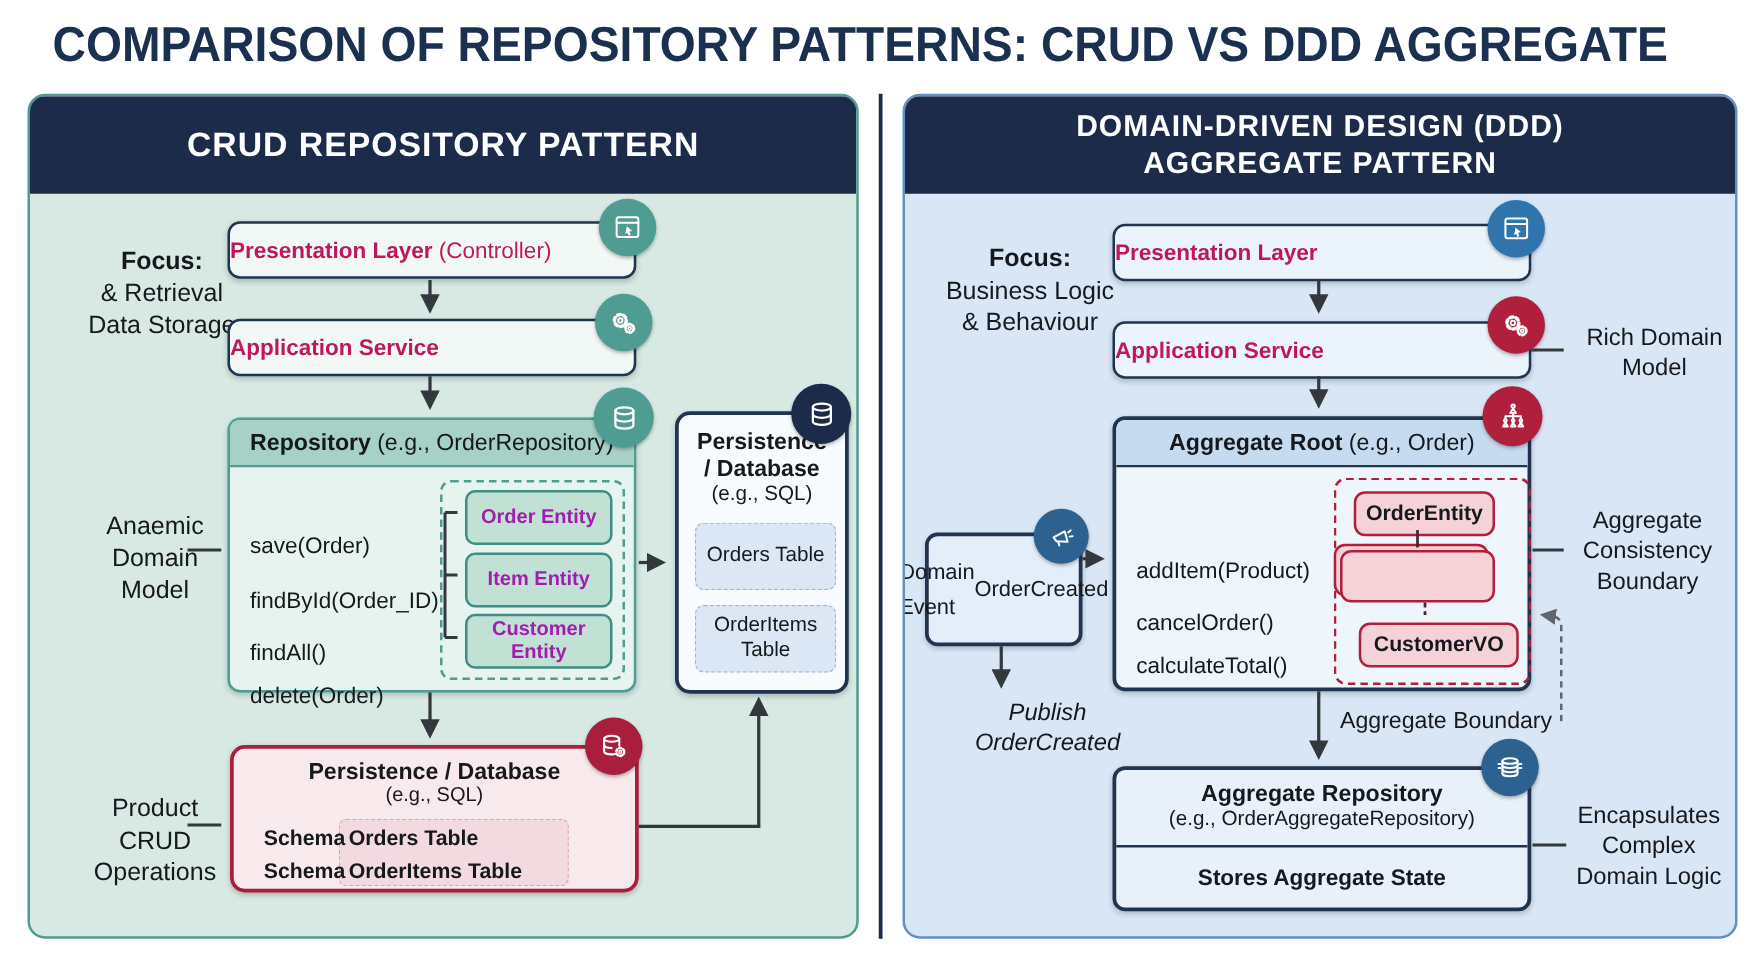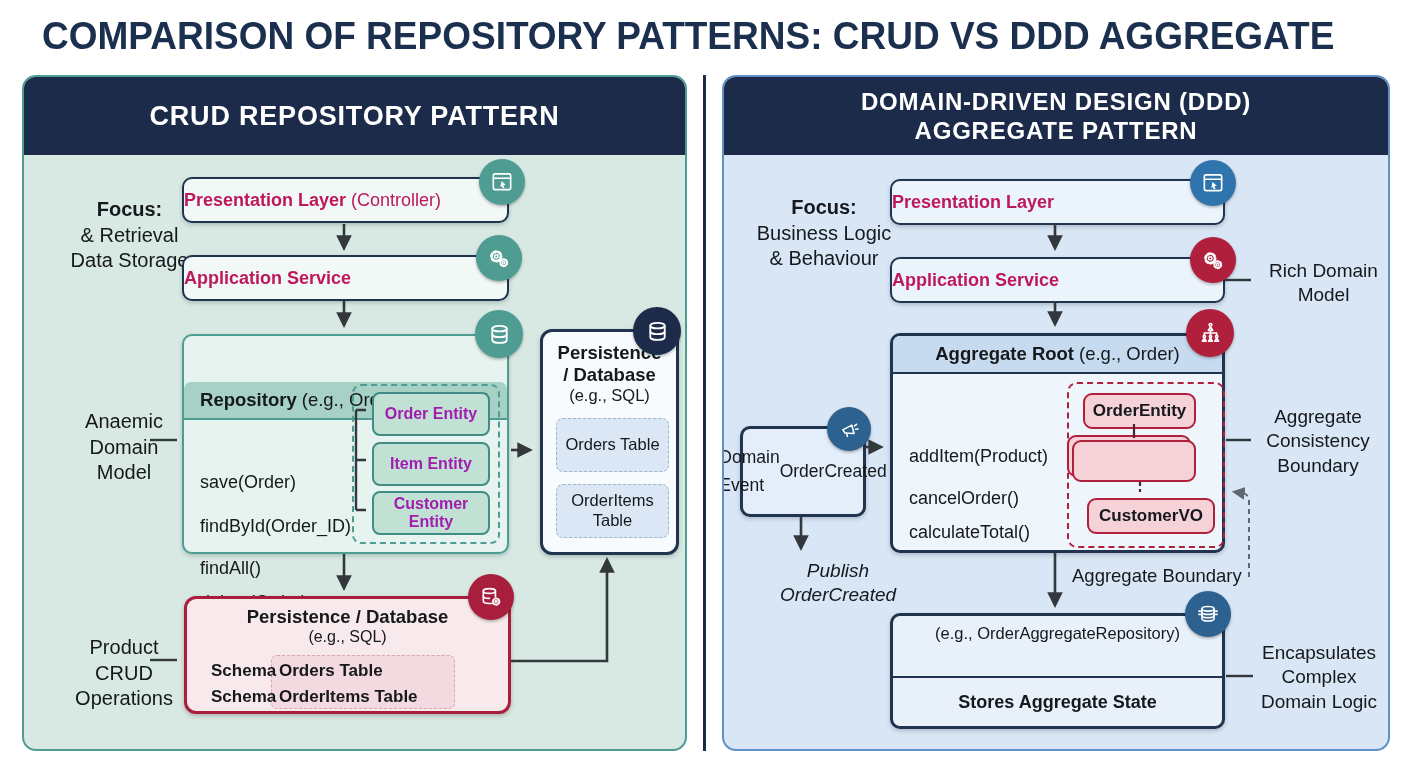--- a/index.html
+++ b/index.html
@@ -31,21 +31,21 @@
   .sidelabel .bold { font-weight:700; }
 
   .badge { position:absolute; border-radius:50%; display:flex; align-items:center; justify-content:center;
     box-shadow:0 1.5px 3px rgba(0,0,0,.3); z-index:6; }
   .badge svg { display:block; }
 
   
   .repo { position:absolute; left:158px; top:257px; width:327px; height:220px;
     border:2.5px solid #4e9c92; border-radius:10px; background:#e7f3ee; box-shadow:0 2px 4px rgba(20,40,60,.22); }
   .repo-header { height:38px; background:#a6d1c4; border-bottom:2px solid #4e9c92; border-radius:7px 7px 0 0;
-    display:flex; align-items:center; justify-content:center; font-size:18.5px; color:#15181c;margin-top:46px; }
+    display:flex; align-items:center; justify-content:center; font-size:18.5px; color:#15181c; }
   .repo-header b { font-weight:700; margin-right:5px; }
   .methods { position:absolute; left:16px; width:170px; font-size:18px; color:#15181c; }
   .m-line { position:absolute; left:0; white-space:nowrap; }
   .entity-group { position:absolute; left:168px; top:48px; width:148px; height:160px;
     border:2px dashed #4e9c92; border-radius:9px; }
   .entity { position:absolute; left:188px; width:118px; height:44px; border:2px solid #3f8d84; border-radius:8px;
     background:#c2e1d5; display:flex; align-items:center; justify-content:center; text-align:center;
     font-size:16px; font-weight:600; line-height:1.15; color:#a21caf; padding:2px; }
 
   
@@ -306,20 +306,21 @@
 
     <div class="sidelabel" style="left:24px; top:482px; width:180px; font-size:19px;font-style:italic;">
       <div>Publish</div>
       <div>OrderCreated</div>
     </div>
 
     <div class="small-note" style="left:348px; top:488px;">Aggregate Boundary</div>
 
     <div class="agg-repo">
       <div class="ar-top">
+        <div class="ar-title">Aggregate Repository</div>
         <div class="ar-sub">(e.g., OrderAggregateRepository)</div>
       </div>
       <div class="ar-bottom">Stores Aggregate State</div>
     </div>
     <div class="badge" style="left:461px; top:514px; width:46px; height:46px; background:#2d618f;">
       <svg width="26" height="26" viewBox="0 0 24 24" fill="none" stroke="#fff" stroke-width="1.5" stroke-linecap="round">
         <ellipse cx="12" cy="7.2" rx="5.6" ry="2.1"></ellipse>
           <path d="M6.4 7.2 V16.4 c0 1.15 2.5 2.1 5.6 2.1 s5.6-.95 5.6-2.1 V7.2"></path>
         <path d="M6.4 10.3 c0 1.15 2.5 2.1 5.6 2.1 s5.6-.95 5.6-2.1"></path>
         <path d="M6.4 13.4 c0 1.15 2.5 2.1 5.6 2.1 s5.6-.95 5.6-2.1"></path>

